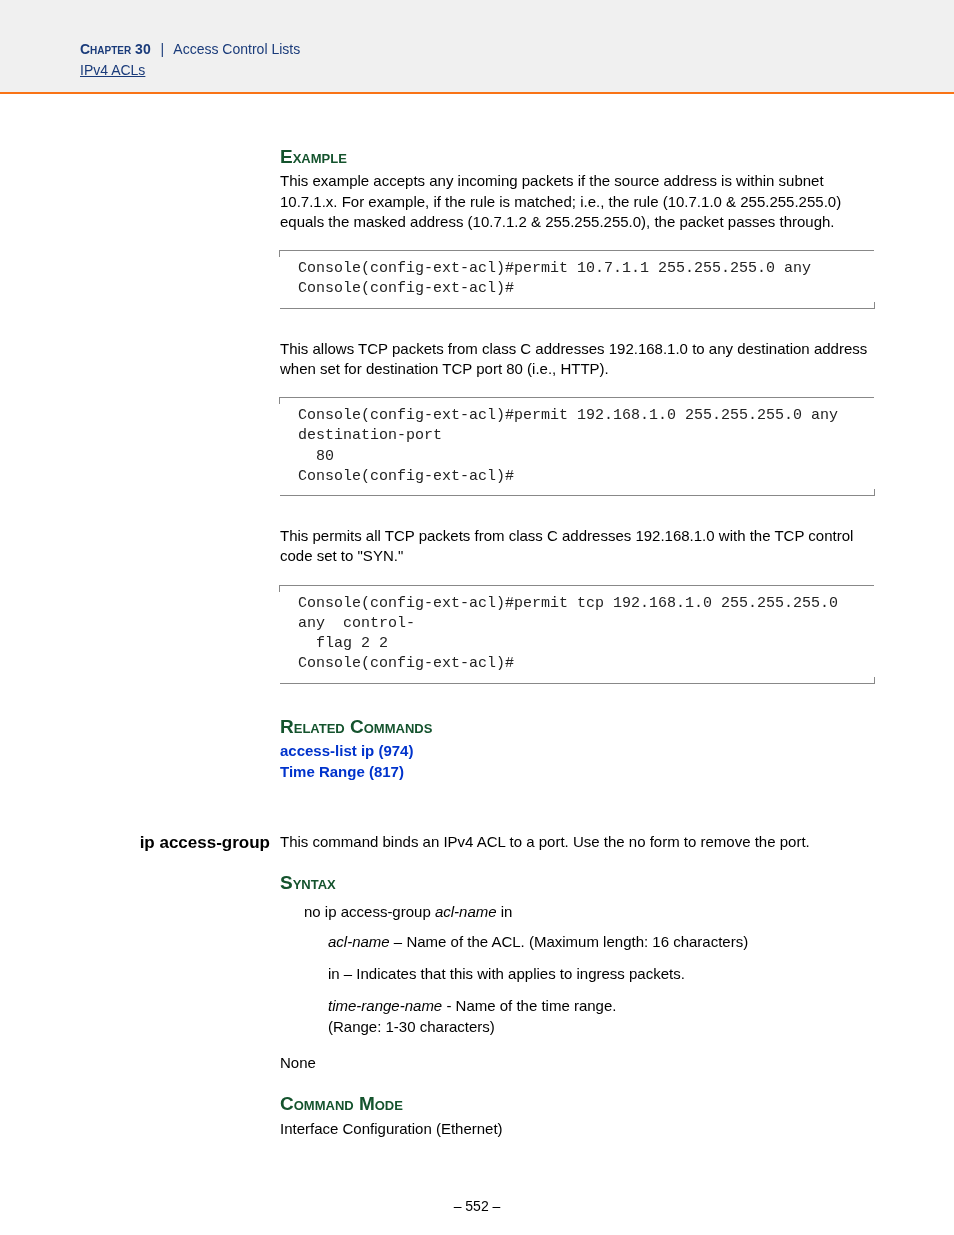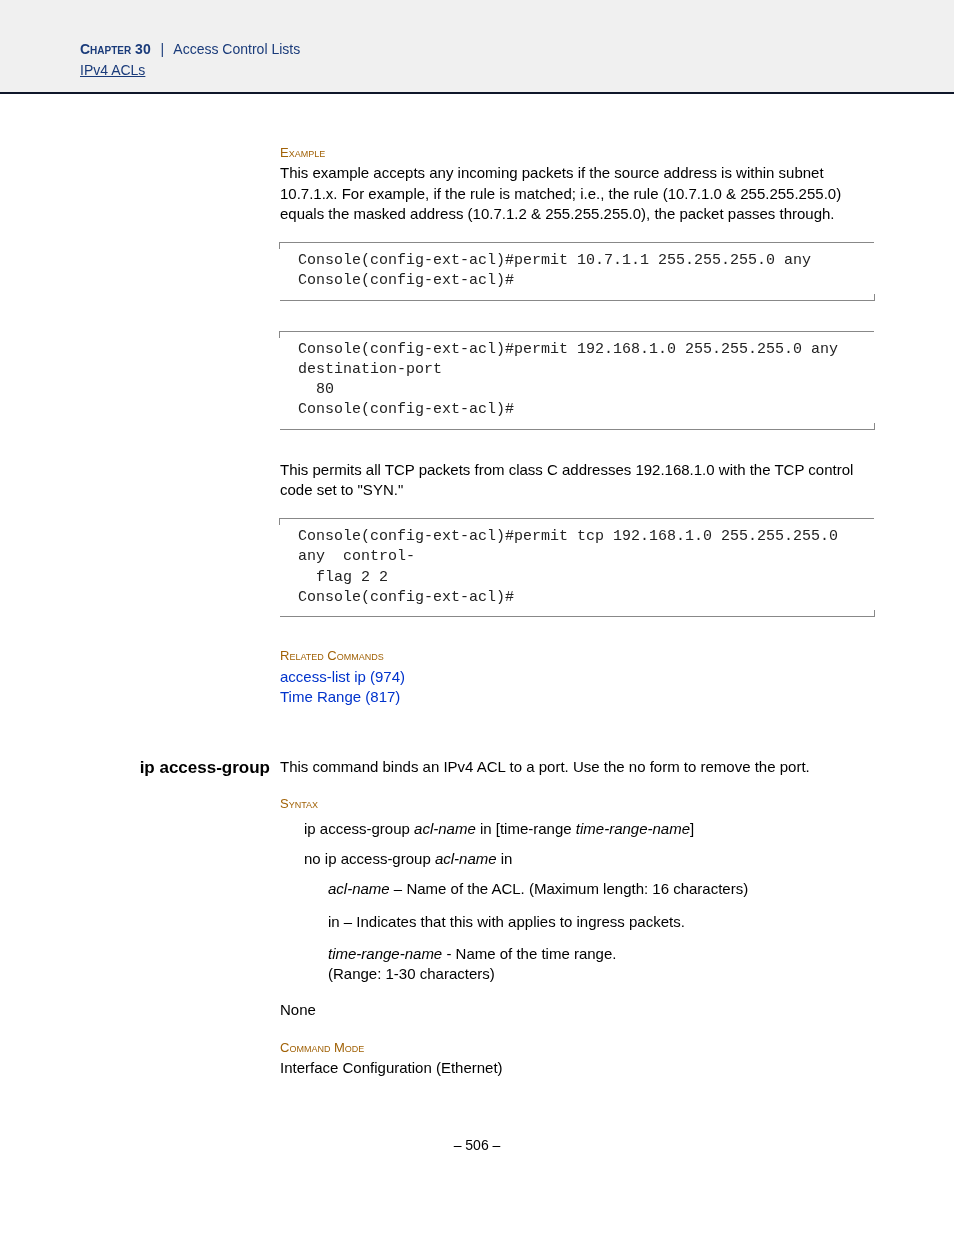--- a/index.html
+++ b/index.html
@@ -13,21 +13,21 @@
   }
   .page {
     width: 954px;
     min-height: 1235px;
     position: relative;
     box-sizing: border-box;
   }
   .header-band {
     background: #f0f0f0;
     padding: 40px 0 12px 80px;
-    border-bottom: 2px solid #0f172a;
+    border-bottom: 2px solid #f97316;
   }
   .chapter-line {
     color: #1a3b7a;
     font-size: 14px;
   }
   .chapter-bold {
     font-weight: bold;
     font-variant: small-caps;
   }
   .chapter-sep {
@@ -43,24 +43,24 @@
     margin-top: 2px;
     text-decoration: underline;
   }
   .content {
     padding: 50px 80px 40px 80px;
   }
   .main-col {
     margin-left: 200px;
   }
   .section-label {
-    color: #a16207;
-    font-weight: normal;
+    color: #14532d;
+    font-weight: bold;
     font-variant: small-caps;
-    font-size: 13px;
+    font-size: 19px;
     margin-bottom: 2px;
   }
   .para {
     margin: 0 0 18px 0;
   }
   .code-block {
     border-top: 1px solid #888;
     border-bottom: 1px solid #888;
     position: relative;
     padding: 8px 18px 8px 18px;
@@ -86,20 +86,21 @@
   }
   .code-block::after {
     bottom: -1px;
     right: -1px;
     border-bottom: 1px solid #888;
     border-right: 1px solid #888;
   }
   .link {
     color: #0033cc;
     text-decoration: none;
+    font-weight: bold;
   }
   .related-links {
     margin-bottom: 50px;
   }
   .related-links div {
     line-height: 1.35;
   }
   .command-row {
     position: relative;
     margin-left: -200px;
@@ -151,20 +152,21 @@
 
   <div class="content">
     <div class="main-col">
 
       <div class="section-label">Example</div>
       <p class="para">This example accepts any incoming packets if the source address is within subnet 10.7.1.x. For example, if the rule is matched; i.e., the rule (10.7.1.0 &amp; 255.255.255.0) equals the masked address (10.7.1.2 &amp; 255.255.255.0), the packet passes through.</p>
 
       <div class="code-block">Console(config-ext-acl)#permit 10.7.1.1 255.255.255.0 any
 Console(config-ext-acl)#</div>
 
+      <p class="para">This allows TCP packets from class C addresses 192.168.1.0 to any destination address when set for destination TCP port 80 (i.e., HTTP).</p>
 
       <div class="code-block">Console(config-ext-acl)#permit 192.168.1.0 255.255.255.0 any destination-port 
   80
 Console(config-ext-acl)#</div>
 
       <p class="para">This permits all TCP packets from class C addresses 192.168.1.0 with the TCP control code set to "SYN."</p>
 
       <div class="code-block">Console(config-ext-acl)#permit tcp 192.168.1.0 255.255.255.0 any  control-
   flag 2 2
 Console(config-ext-acl)#</div>
@@ -177,23 +179,20 @@
 
       <div class="command-row">
         <div class="command-name">ip access-group</div>
         <p class="para">
           <span>This command binds an IPv4 ACL to a port. Use the </span><span class="bold">no</span><span> form to remove the port.</span>
         </p>
 
         <div class="section-label">Syntax</div>
         <div class="syntax-block">
           <div class="syntax-line">
-            <span class="bold">ip access-group</span><span class="ital"> acl-name </span><span class="bold">in</span><span> [</span><span class="bold">time-range</span><span class="ital"> time-range-name</span><span>]</span>
-          </div>
-          <div class="syntax-line">
             <span class="bold">no ip access-group</span><span class="ital"> acl-name </span><span class="bold">in</span>
           </div>
           <div class="param-block">
             <span class="ital">acl-name</span><span> – Name of the ACL. (Maximum length: 16 characters)</span>
           </div>
           <div class="param-block">
             <span class="bold">in</span><span> – Indicates that this with applies to ingress packets.</span>
           </div>
           <div class="param-block">
             <span class="ital">time-range-name</span><span> - Name of the time range.</span><br>
@@ -204,16 +203,16 @@
         <p class="para">None</p>
 
         <div class="section-label">Command Mode</div>
         <p class="para">Interface Configuration (Ethernet)</p>
       </div>
 
     </div>
   </div>
 
   <div class="footer">
-    <span>–  506  –</span>
+    <span>–  552  –</span>
   </div>
 
 </div>
 
 </body></html>

